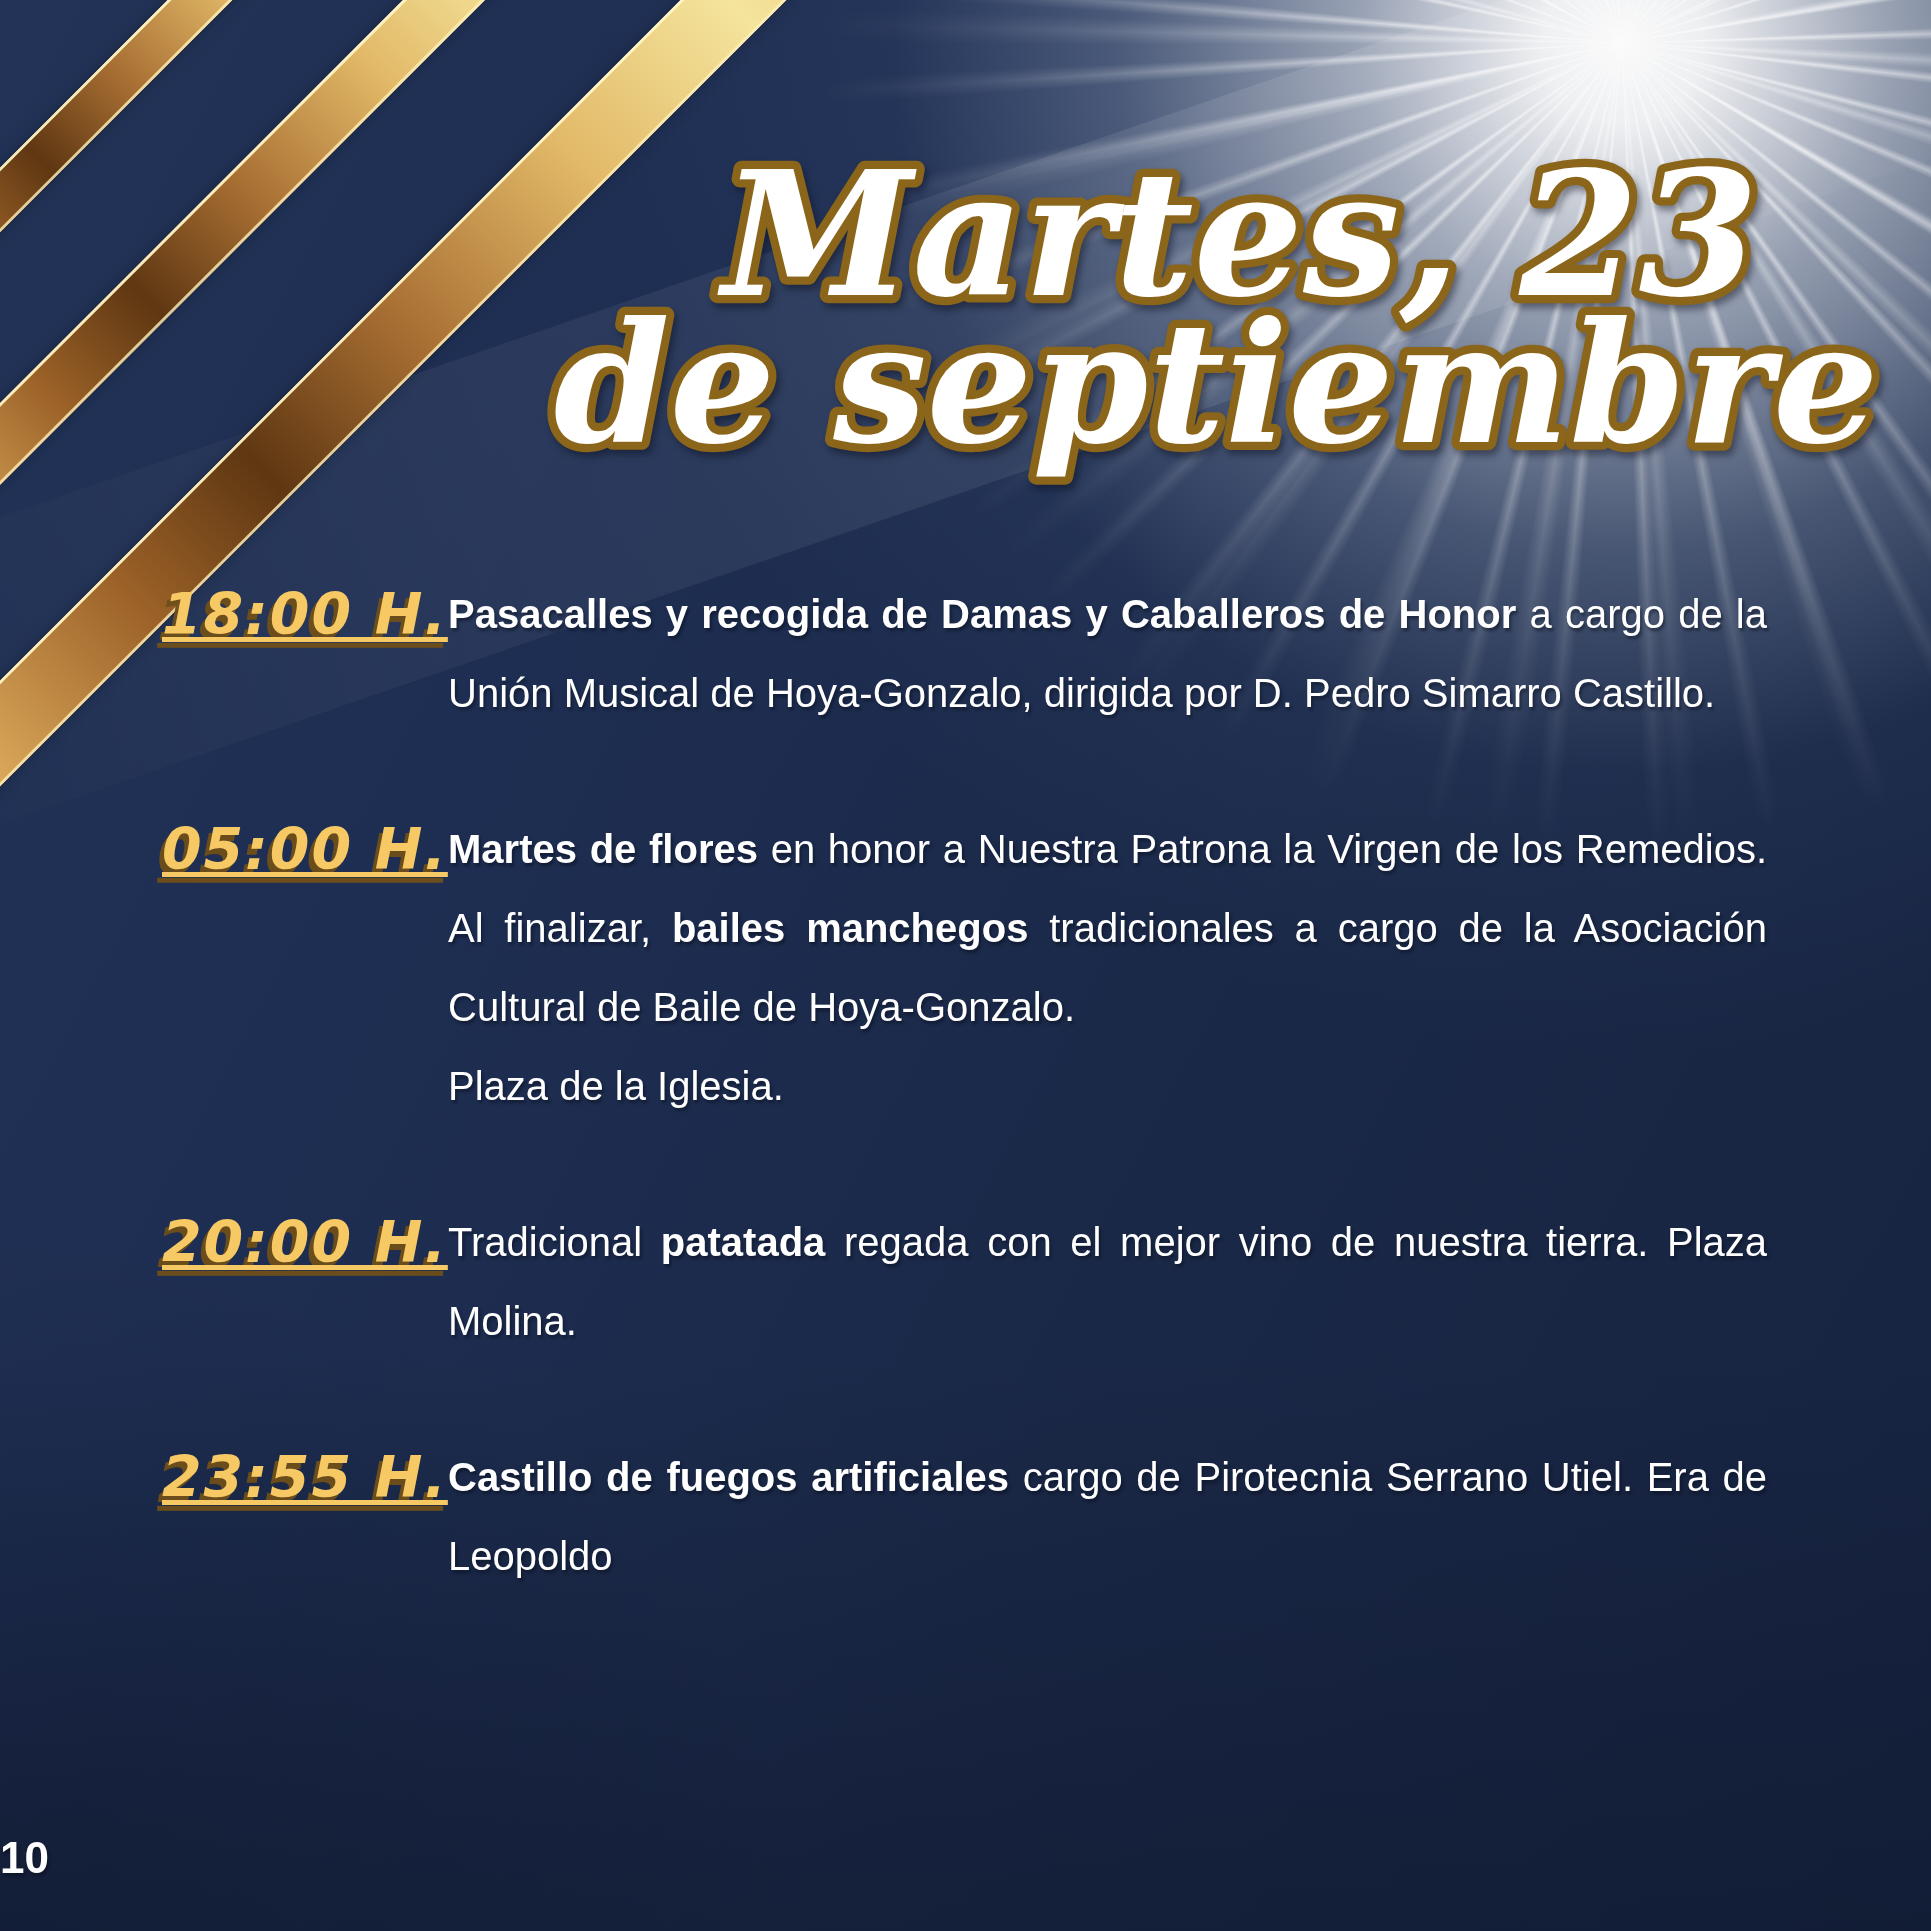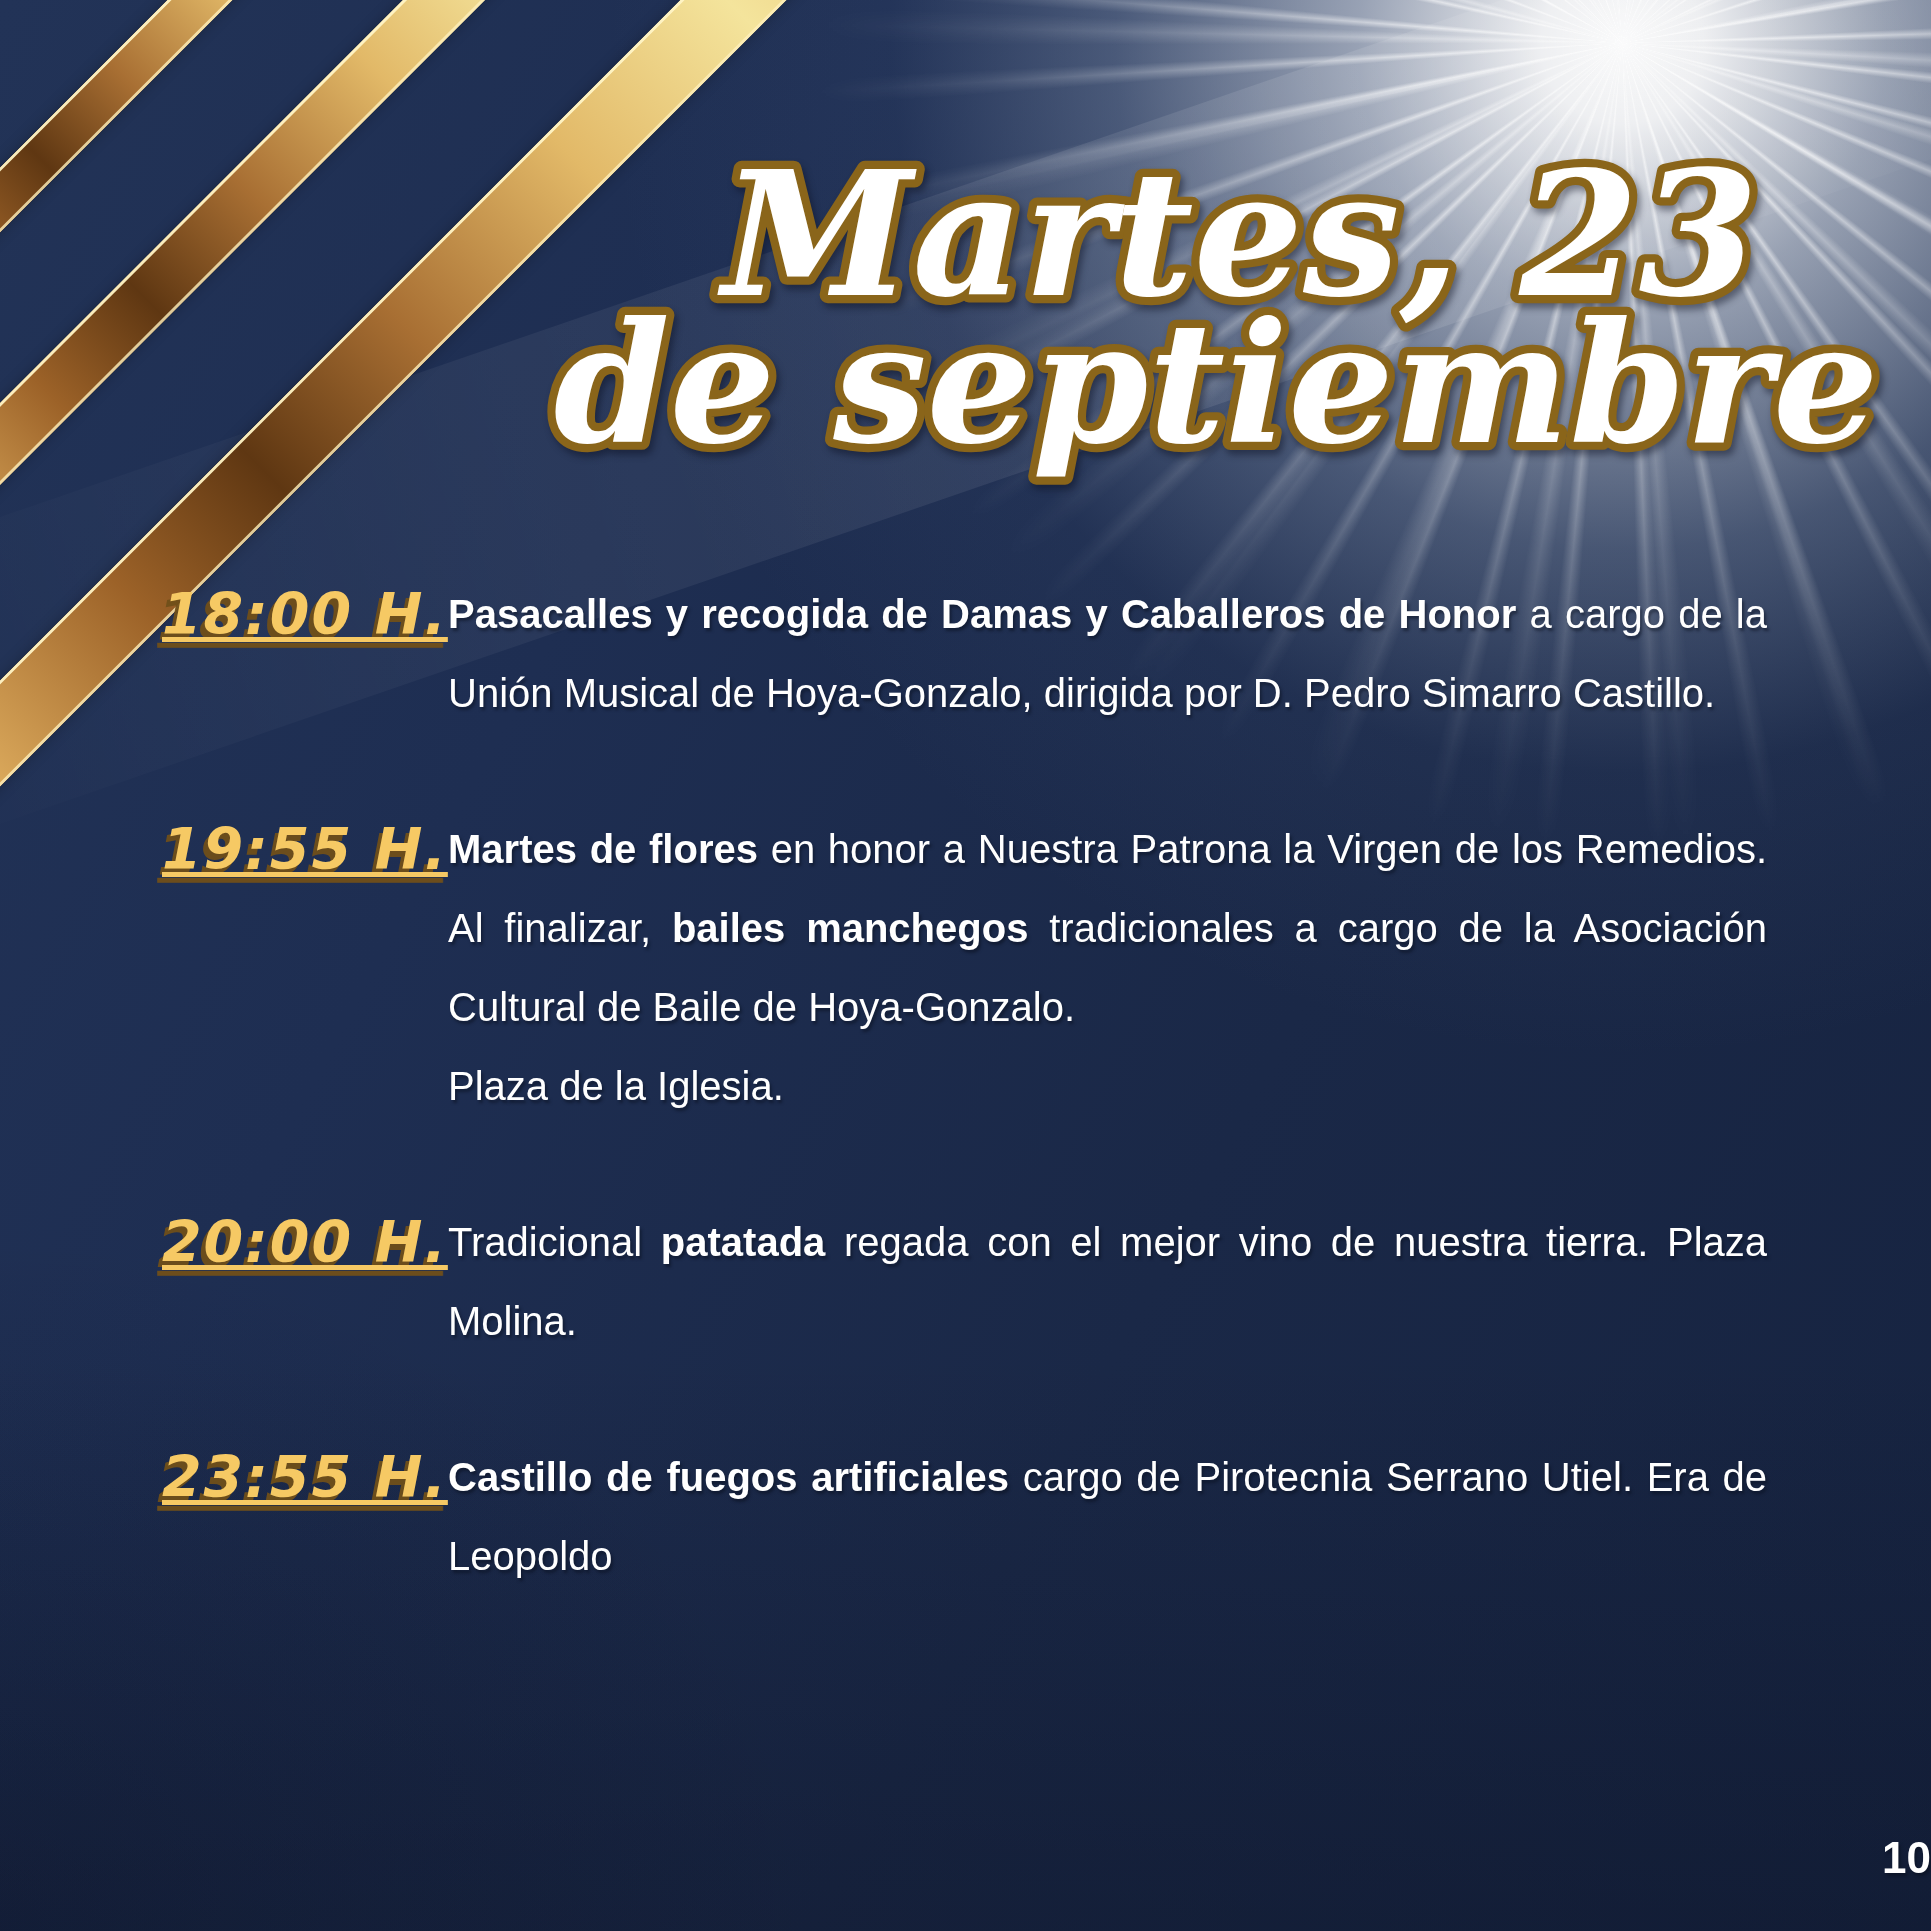--- a/index.html
+++ b/index.html
@@ -90,21 +90,21 @@
     color:#ffffff;
     text-align:justify;
     text-shadow:1.9px 2.9px 2.9px rgba(8,14,28,0.5);
   }
   .body-col p{margin:0;}
   .seg-bold{font-weight:700;}
   .seg-italic{}
   
   .pagenum{
     position:absolute;left:0;right:0;top:1833px;
-    text-align:right;
+    text-align:left;
     font-size:44px;font-weight:700;color:#ffffff;
     text-shadow:1.9px 2.9px 2.9px rgba(8,14,28,0.5);
   }
 </style>
 </head>
 <body>
 
 <div class="page">
 
   <div class="glow"></div>
@@ -123,21 +123,21 @@
   </svg>
 
   <div class="schedule">
       <div class="entry">
         <div class="time">18:00 H.</div>
         <div class="body-col">
           <p class="para"><span class="seg-bold">Pasacalles y recogida de Damas y Caballeros de Honor</span><span class="seg-regular"> a cargo de la Unión Musical de Hoya-Gonzalo, dirigida por D. Pedro Simarro Castillo.</span></p>
         </div>
       </div>
       <div class="entry">
-        <div class="time">19:55 H.</div>
+        <div class="time">05:00 H.</div>
         <div class="body-col">
           <p class="para"><span class="seg-bold">Martes de flores</span><span class="seg-regular"> en honor a Nuestra Patrona la Virgen de los Remedios. Al finalizar, </span><span class="seg-bold">bailes manchegos</span><span class="seg-regular"> tradicionales a cargo de la Asociación Cultural de Baile de Hoya-Gonzalo.</span></p>
           <p class="para"><span class="seg-italic">Plaza de la Iglesia.</span></p>
         </div>
       </div>
       <div class="entry">
         <div class="time">20:00 H.</div>
         <div class="body-col">
           <p class="para"><span class="seg-regular">Tradicional </span><span class="seg-bold">patatada</span><span class="seg-regular"> regada con el mejor vino de nuestra tierra. </span><span class="seg-italic">Plaza Molina.</span></p>
         </div>

